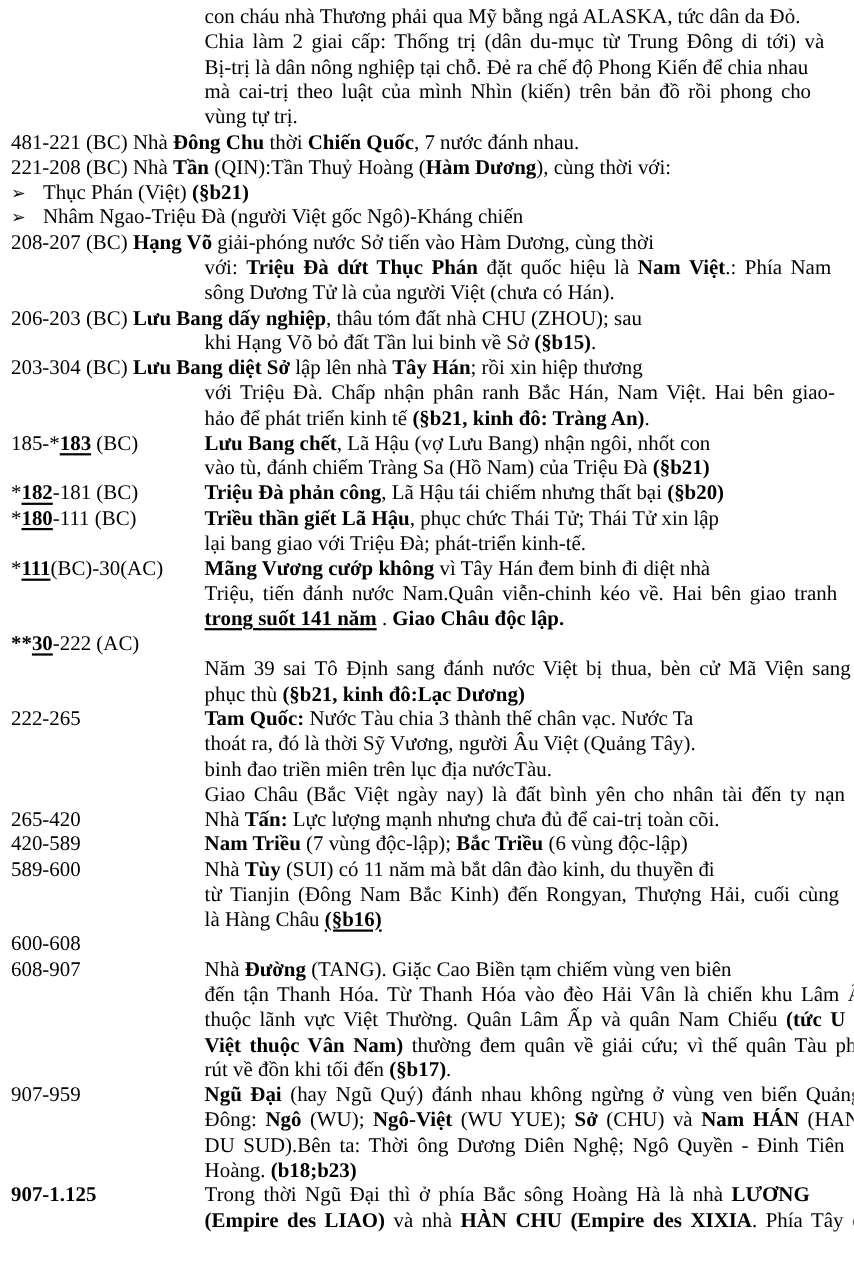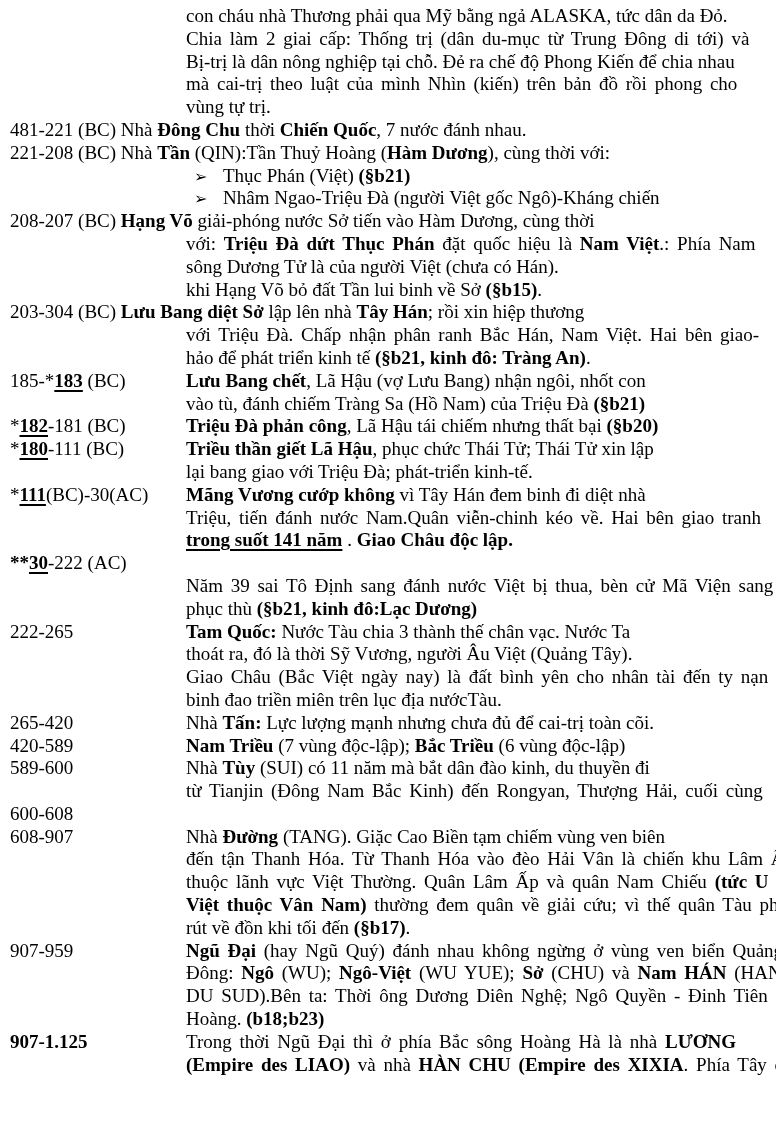--- a/index.html
+++ b/index.html
@@ -18,21 +18,21 @@
   .doc {
     padding-top: 5px;
     padding-left: 10px;
   }
   .line {
     height: 22.8px;
     line-height: 22.8px;
     white-space: nowrap;
   }
   .para, .cont { margin-left: 176px; }
-  .bullet { margin-left: 184px; }
+  .bullet { }
   .arrow {
     display: inline-block;
     width: 29px;
     font-size: 16px;
   }
   .row { display: flex; }
   .col-date { flex: 0 0 176px; }
   .col-desc { flex: 1 1 auto; }
   .b { font-weight: 700; }
   .u {
@@ -52,20 +52,21 @@
     <div class="line para"><span class="">Bị-trị là dân nông nghiệp tại chỗ. Đẻ ra chế độ Phong Kiến để chia nhau</span></div>
     <div class="line para spread"><span class="">mà cai-trị theo luật của mình Nhìn (kiến) trên bản đồ rồi phong cho</span></div>
     <div class="line para"><span class="">vùng tự trị.</span></div>
     <div class="line flow"><span class="">481-221 (BC) Nhà </span><span class="b ">Đông Chu</span><span class=""> thời </span><span class="b ">Chiến Quốc</span><span class="">, 7 nước đánh nhau.</span></div>
     <div class="line flow"><span class="">221-208 (BC) Nhà </span><span class="b ">Tần</span><span class=""> (QIN):Tần Thuỷ Hoàng (</span><span class="b ">Hàm Dương</span><span class="">), cùng thời với:</span></div>
     <div class="line bullet"><span class="arrow">➢</span><span class="">Thục Phán (Việt) </span><span class="b ">(§b21)</span></div>
     <div class="line bullet"><span class="arrow">➢</span><span class="">Nhâm Ngao-Triệu Đà (người Việt gốc Ngô)-Kháng chiến</span></div>
     <div class="line flow"><span class="">208-207 (BC) </span><span class="b ">Hạng Võ</span><span class=""> giải-phóng nước Sở tiến vào Hàm Dương, cùng thời</span></div>
     <div class="line cont spread"><span class="">với: </span><span class="b ">Triệu Đà dứt Thục Phán</span><span class=""> đặt quốc hiệu là </span><span class="b ">Nam Việt</span><span class="">.: Phía Nam</span></div>
     <div class="line cont"><span class="">sông Dương Tử là của người Việt (chưa có Hán).</span></div>
+    <div class="line flow"><span class="">206-203 (BC) </span><span class="b ">Lưu Bang dấy nghiệp</span><span class="">, thâu tóm đất nhà CHU (ZHOU); sau</span></div>
     <div class="line cont"><span class="">khi Hạng Võ bỏ đất Tần lui binh về Sở </span><span class="b ">(§b15)</span><span class="">.</span></div>
     <div class="line flow"><span class="">203-304 (BC) </span><span class="b ">Lưu Bang diệt Sở</span><span class=""> lập lên nhà </span><span class="b ">Tây Hán</span><span class="">; rồi xin hiệp thương</span></div>
     <div class="line cont spread"><span class="">với Triệu Đà. Chấp nhận phân ranh Bắc Hán, Nam Việt. Hai bên giao-</span></div>
     <div class="line cont"><span class="">hảo để phát triển kinh tế </span><span class="b ">(§b21, kinh đô: Tràng An)</span><span class="">.</span></div>
     <div class="line row">
       <span class="col-date"><span class="">185-*</span><span class="b u">183</span><span class=""> (BC)</span></span>
       <span class="col-desc"><span class="b ">Lưu Bang chết</span><span class="">, Lã Hậu (vợ Lưu Bang) nhận ngôi, nhốt con</span></span>
     </div>
     <div class="line cont"><span class="">vào tù, đánh chiếm Tràng Sa (Hồ Nam) của Triệu Đà </span><span class="b ">(§b21)</span></div>
     <div class="line row">
@@ -86,35 +87,36 @@
     <div class="line row">
       <span class="col-date"><span class="b ">**</span><span class="b u">30</span><span class="">-222 (AC)</span></span>
     </div>
     <div class="line cont spread"><span class="">Năm 39 sai Tô Định sang đánh nước Việt bị thua, bèn cử Mã Viện sang</span></div>
     <div class="line cont"><span class="">phục thù </span><span class="b ">(§b21, kinh đô:Lạc Dương)</span></div>
     <div class="line row">
       <span class="col-date"><span class="">222-265</span></span>
       <span class="col-desc"><span class="b ">Tam Quốc:</span><span class=""> Nước Tàu chia 3 thành thế chân vạc. Nước Ta</span></span>
     </div>
     <div class="line cont"><span class="">thoát ra, đó là thời Sỹ Vương, người Âu Việt (Quảng Tây).</span></div>
+    <div class="line cont"><span class="">binh đao triền miên trên lục địa nướcTàu.</span></div>
     <div class="line cont spread"><span class="">Giao Châu (Bắc Việt ngày nay) là đất bình yên cho nhân tài đến ty nạn</span></div>
-    <div class="line cont"><span class="">binh đao triền miên trên lục địa nướcTàu.</span></div>
     <div class="line row">
       <span class="col-date"><span class="">265-420</span></span>
       <span class="col-desc"><span class="">Nhà </span><span class="b ">Tấn:</span><span class=""> Lực lượng mạnh nhưng chưa đủ để cai-trị toàn cõi.</span></span>
     </div>
     <div class="line row">
       <span class="col-date"><span class="">420-589</span></span>
       <span class="col-desc"><span class="b ">Nam Triều</span><span class=""> (7 vùng độc-lập); </span><span class="b ">Bắc Triều</span><span class=""> (6 vùng độc-lập)</span></span>
     </div>
     <div class="line row">
       <span class="col-date"><span class="">589-600</span></span>
       <span class="col-desc"><span class="">Nhà </span><span class="b ">Tùy</span><span class=""> (SUI) có 11 năm mà bắt dân đào kinh, du thuyền đi</span></span>
     </div>
     <div class="line cont spread"><span class="">từ Tianjin (Đông Nam Bắc Kinh) đến Rongyan, Thượng Hải, cuối cùng</span></div>
+    <div class="line cont"><span class="">là Hàng Châu </span><span class="b u">(§b16)</span></div>
     <div class="line row">
       <span class="col-date"><span class="">600-608</span></span>
     </div>
     <div class="line row">
       <span class="col-date"><span class="">608-907</span></span>
       <span class="col-desc"><span class="">Nhà </span><span class="b ">Đường</span><span class=""> (TANG). Giặc Cao Biền tạm chiếm vùng ven biên</span></span>
     </div>
     <div class="line cont spread"><span class="">đến tận Thanh Hóa. Từ Thanh Hóa vào đèo Hải Vân là chiến khu Lâm Ấp</span></div>
     <div class="line cont spread"><span class="">thuộc lãnh vực Việt Thường. Quân Lâm Ấp và quân Nam Chiếu </span><span class="b ">(tức U</span></div>
     <div class="line cont spread"><span class="b ">Việt thuộc Vân Nam)</span><span class=""> thường đem quân về giải cứu; vì thế quân Tàu phải</span></div>

